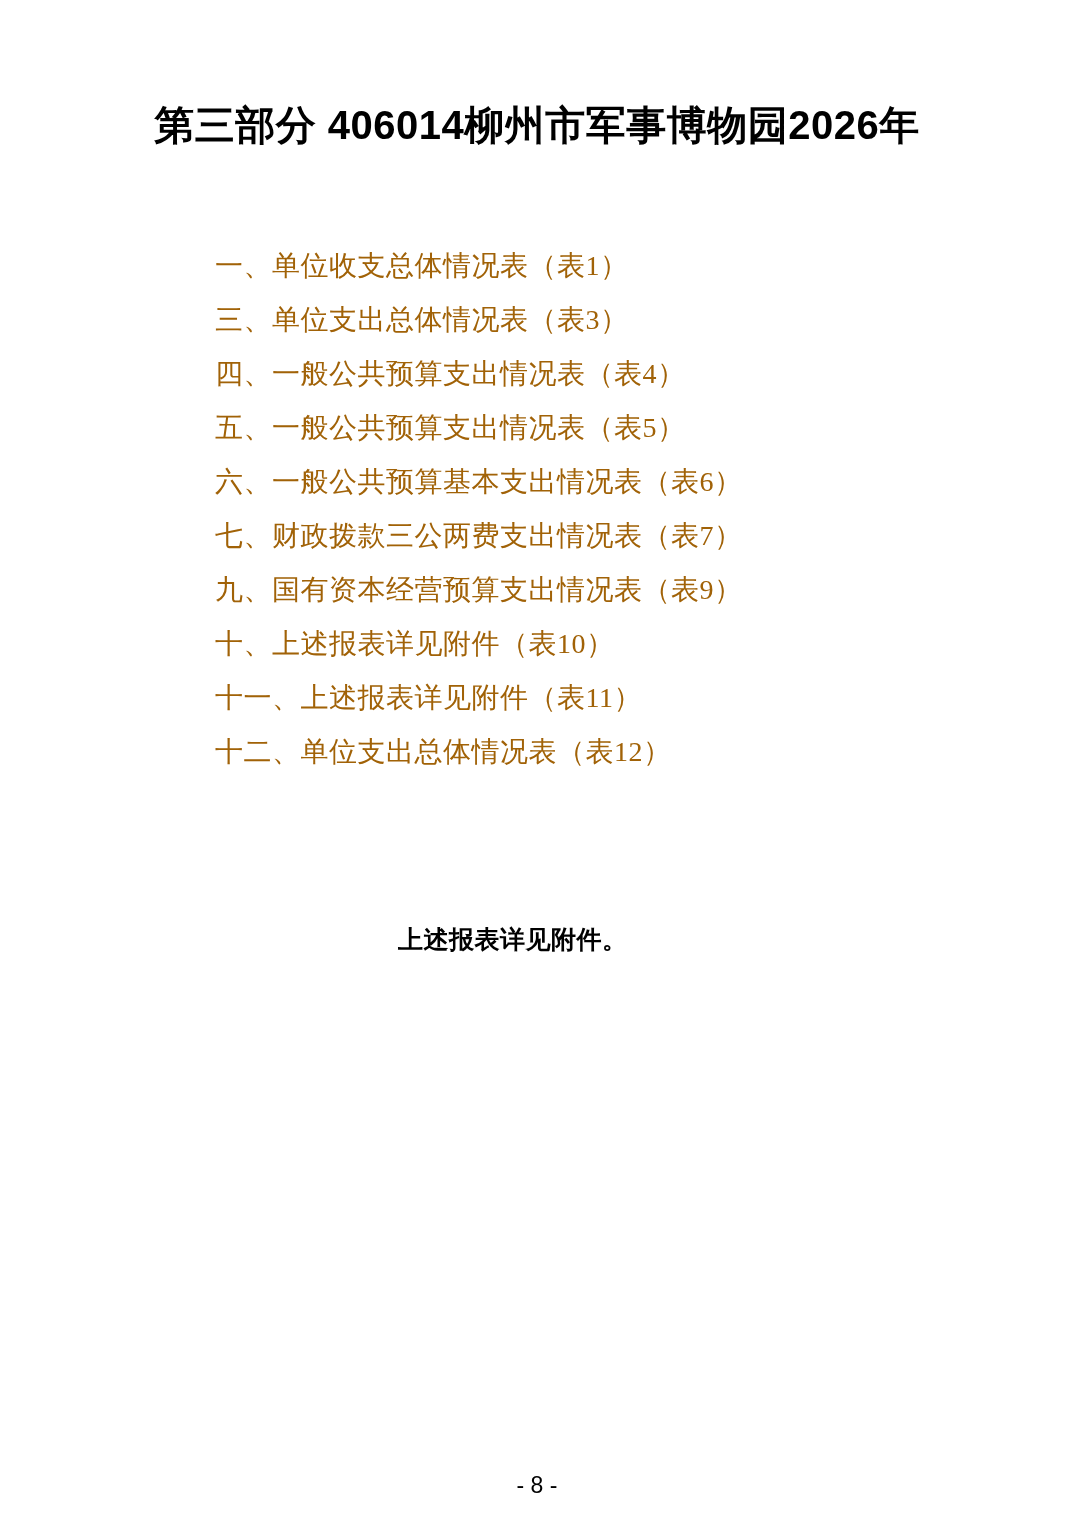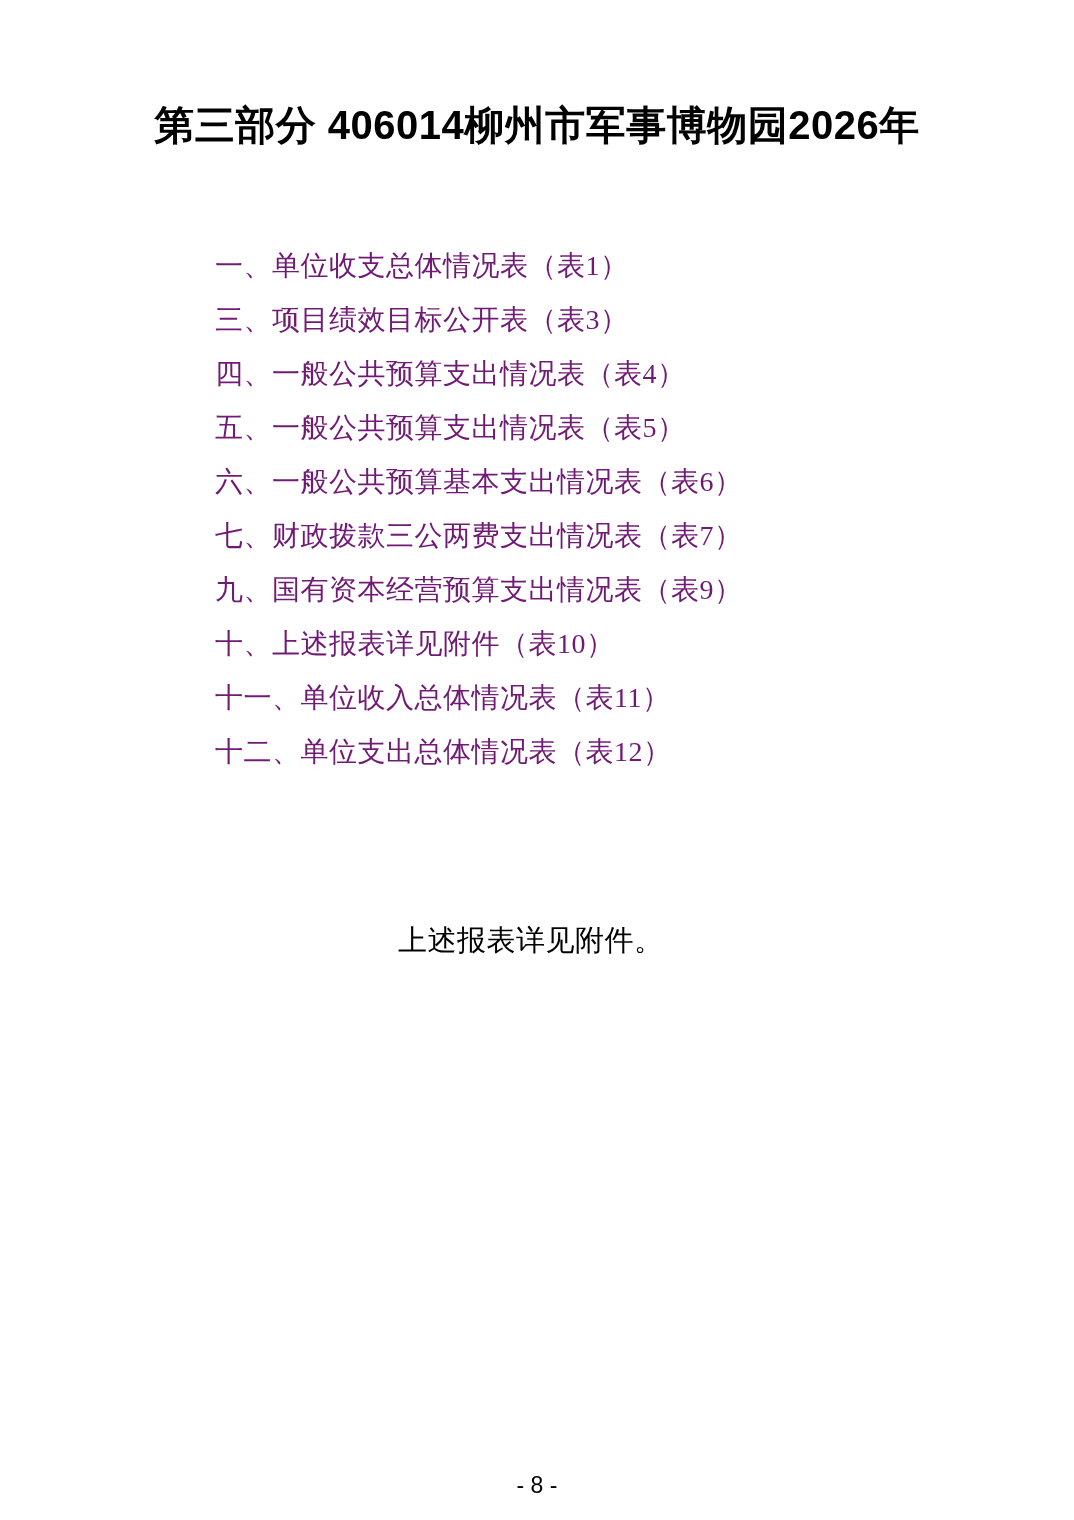--- a/index.html
+++ b/index.html
@@ -34,36 +34,36 @@
   }
   .doc-title .title-line { display: block; }
   .toc-list {
     position: absolute;
     top: 239px;
     left: 215px;
     right: 60px;
     list-style: none;
     font-family: "Liberation Serif", serif;
     font-size: 28px;
-    color: #701a75;
+    color: #a16207;
     letter-spacing: 0.5px;
   }
   .toc-item {
     height: 54px;
     line-height: 54px;
     white-space: nowrap;
     font-weight: 400;
   }
   .doc-note {
     position: absolute;
     top: 921px;
     left: 398px;
     font-family: "Liberation Serif", serif;
-    font-weight: normal;
-    font-size: 29px;
+    font-weight: bold;
+    font-size: 25px;
     line-height: 38px;
     color: #000000;
     letter-spacing: 0.5px;
     white-space: nowrap;
   }
   .page-number {
     position: absolute;
     top: 1472px;
     left: 0;
     right: 0;
@@ -78,28 +78,28 @@
 <body>
 
 <div class="page">
 
   <h1 class="doc-title">
     <span class="title-line">第三部分 406014柳州市军事博物园2026年</span>
   </h1>
 
   <ul class="toc-list">
     <li class="toc-item">一、单位收支总体情况表（表1）</li>
-    <li class="toc-item">三、项目绩效目标公开表（表3）</li>
+    <li class="toc-item">三、单位支出总体情况表（表3）</li>
     <li class="toc-item">四、一般公共预算支出情况表（表4）</li>
     <li class="toc-item">五、一般公共预算支出情况表（表5）</li>
     <li class="toc-item">六、一般公共预算基本支出情况表（表6）</li>
     <li class="toc-item">七、财政拨款三公两费支出情况表（表7）</li>
     <li class="toc-item">九、国有资本经营预算支出情况表（表9）</li>
     <li class="toc-item">十、上述报表详见附件（表10）</li>
-    <li class="toc-item">十一、单位收入总体情况表（表11）</li>
+    <li class="toc-item">十一、上述报表详见附件（表11）</li>
     <li class="toc-item">十二、单位支出总体情况表（表12）</li>
   </ul>
 
   <p class="doc-note">上述报表详见附件。</p>
 
   <div class="page-number">- 8 -</div>
 
 </div>
 
 </body></html>

